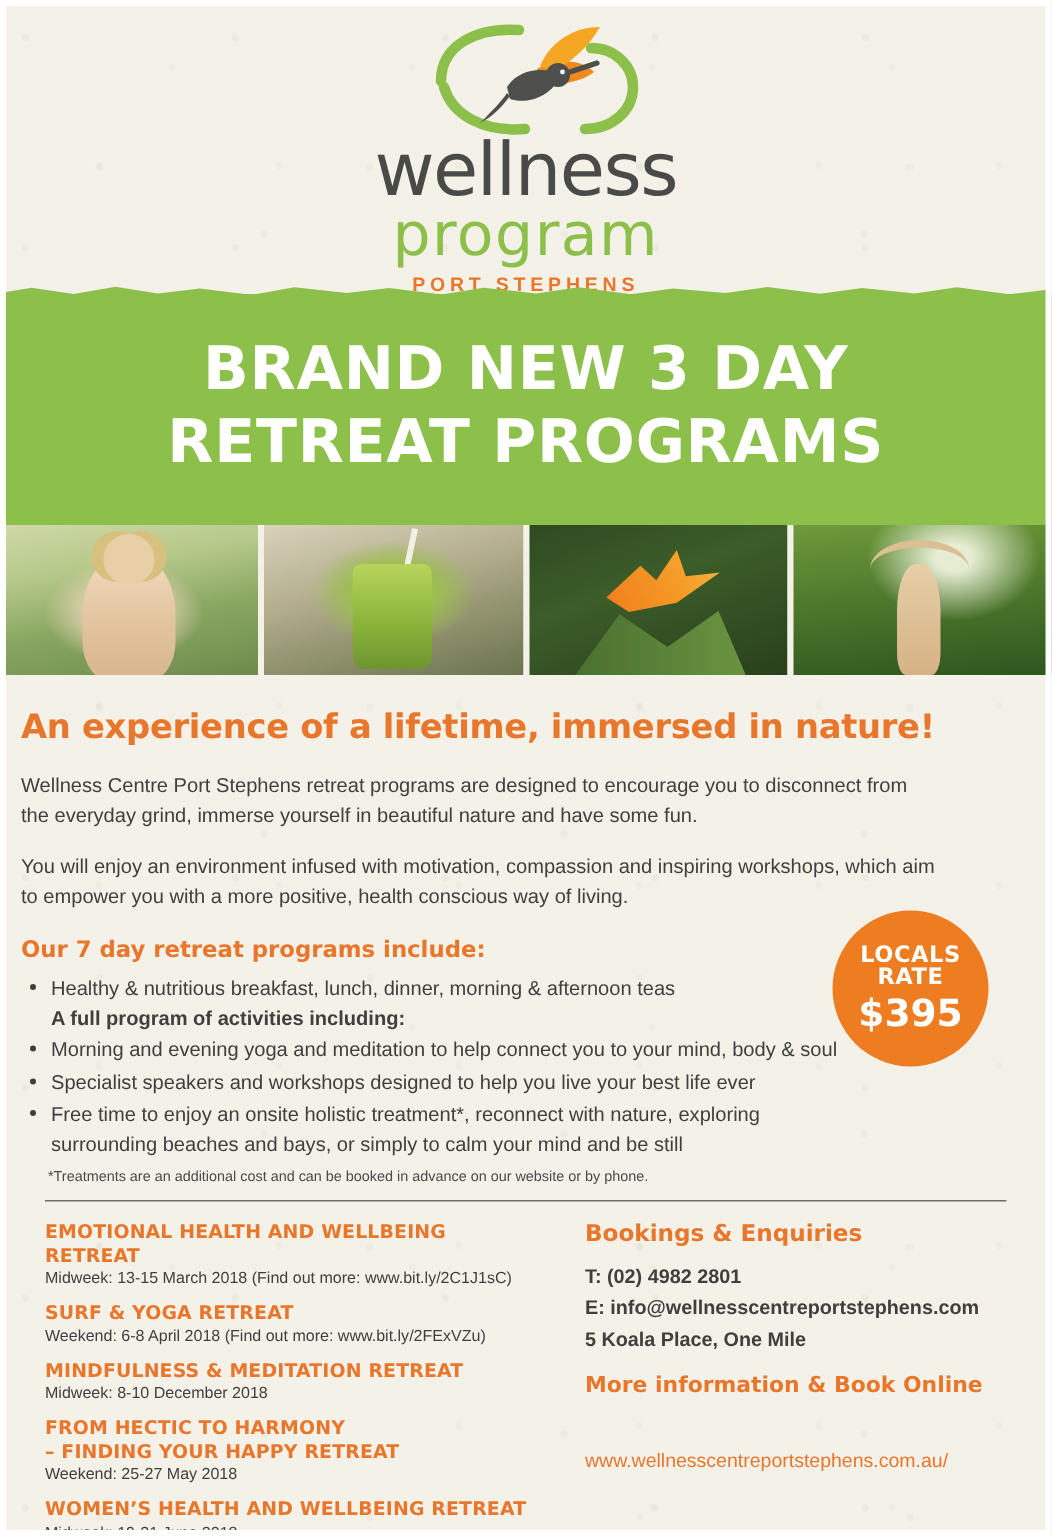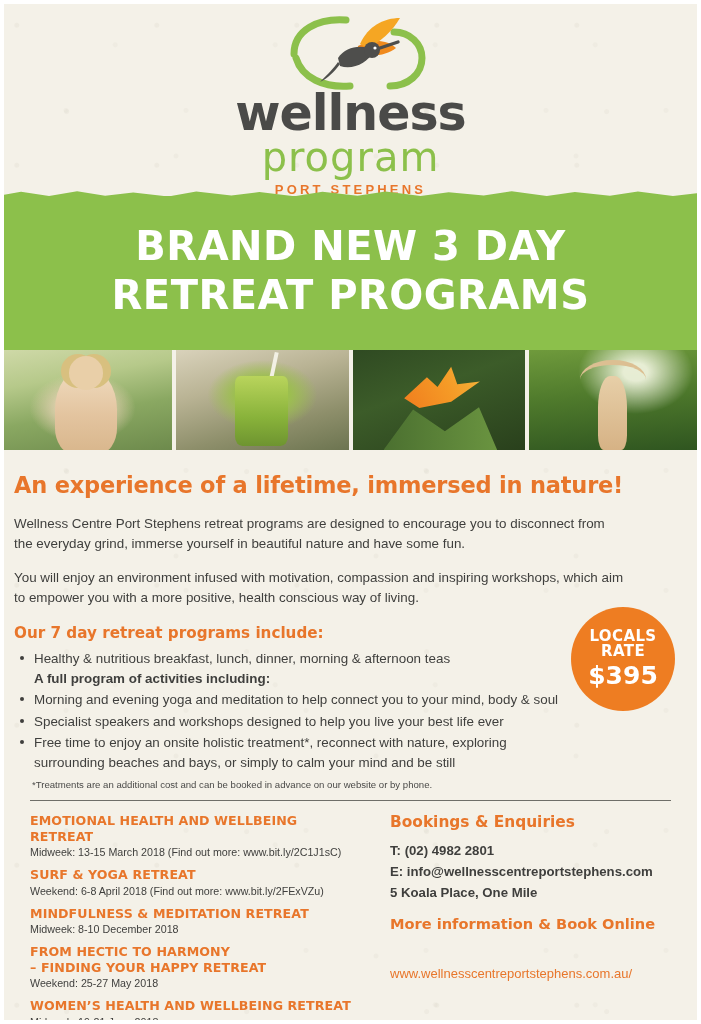--- a/index.html
+++ b/index.html
@@ -54,21 +54,21 @@
     padding-top: 16px;
     box-sizing: border-box;
   }
   .bird {
     width: 150px;
     height: 74px;
     position: relative;
   }
   .logo-word {
     font-family: "DejaVu Sans", sans-serif;
-    font-weight: bold;
+    font-weight: normal;
     color: #4a4a48;
     letter-spacing: -1px;
   }
   .logo-wellness {
     font-size: 49px;
     line-height: 44px;
     margin-top: 2px;
   }
   .logo-centre {
     font-size: 40px;
@@ -264,21 +264,21 @@
   .footnote {
     font-size: 9.6px;
     color: #4a4a48;
     margin-top: 7px;
     margin-left: 18px;
   }
 
   
   .badge {
     position: absolute;
-    right: 26px;
+    right: 42px;
     top: 607px;
     width: 104px;
     height: 104px;
     border-radius: 50%;
     background: #ee7d22;
     color: #ffffff;
     text-align: center;
     font-family: "DejaVu Sans", sans-forum, sans-serif;
     font-family: "DejaVu Sans", sans-serif;
     z-index: 20;

